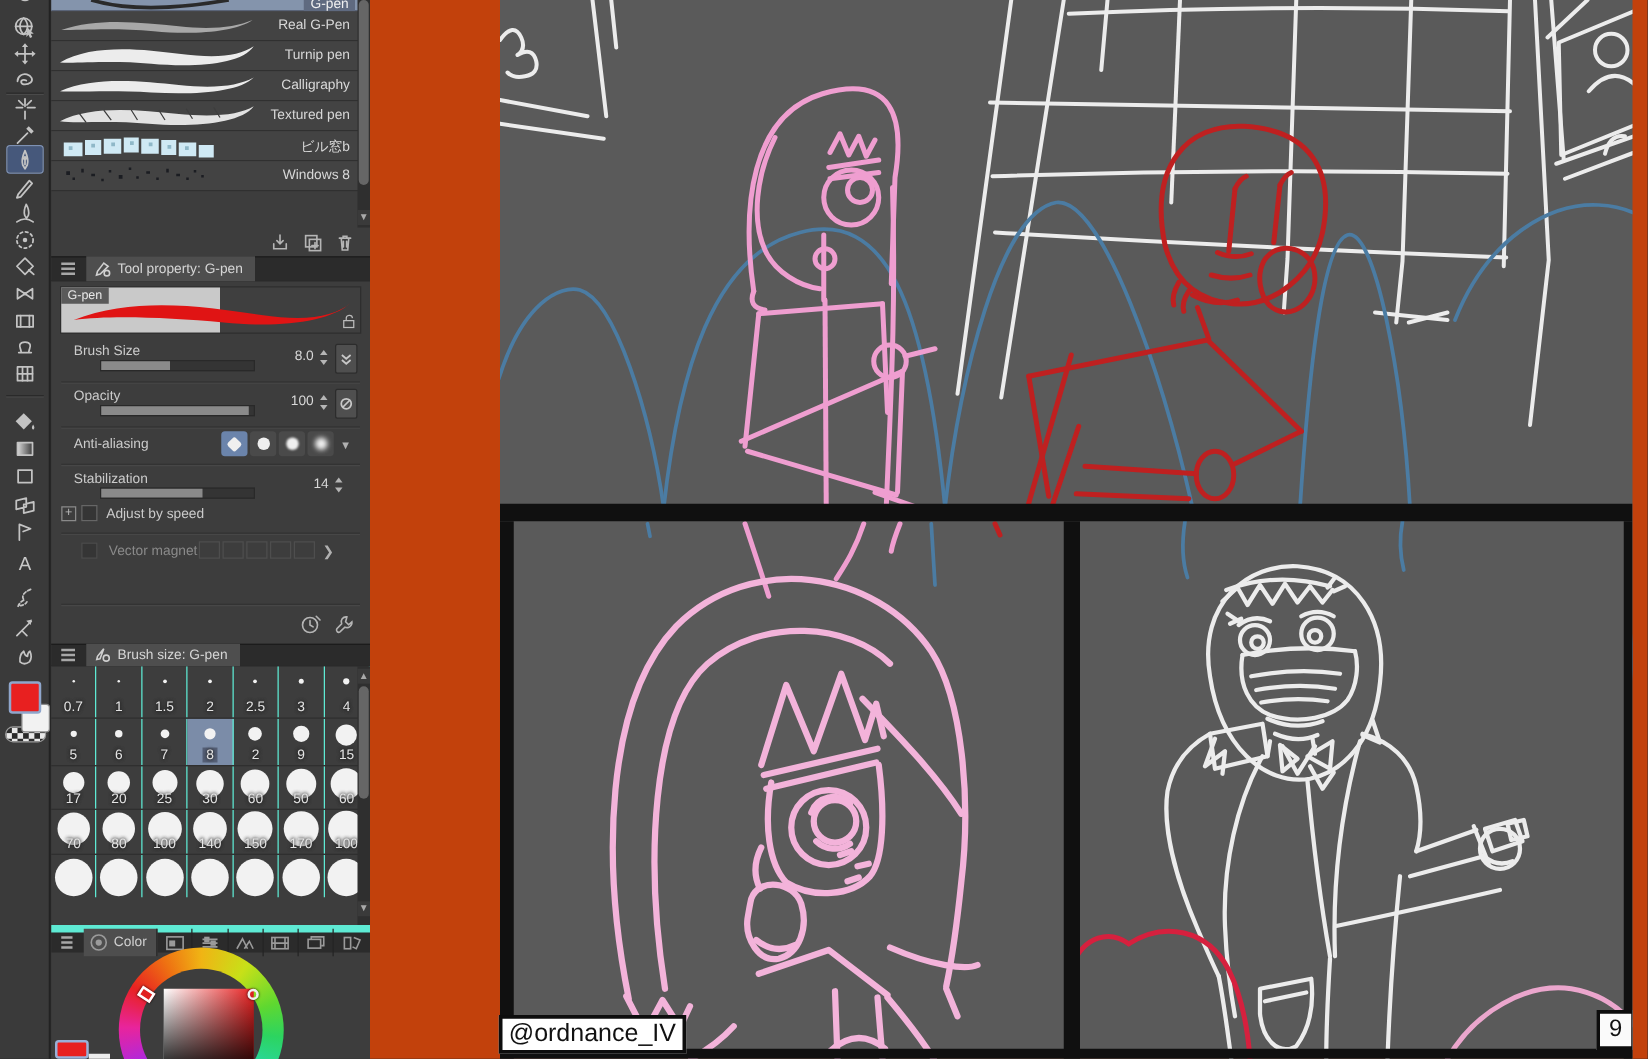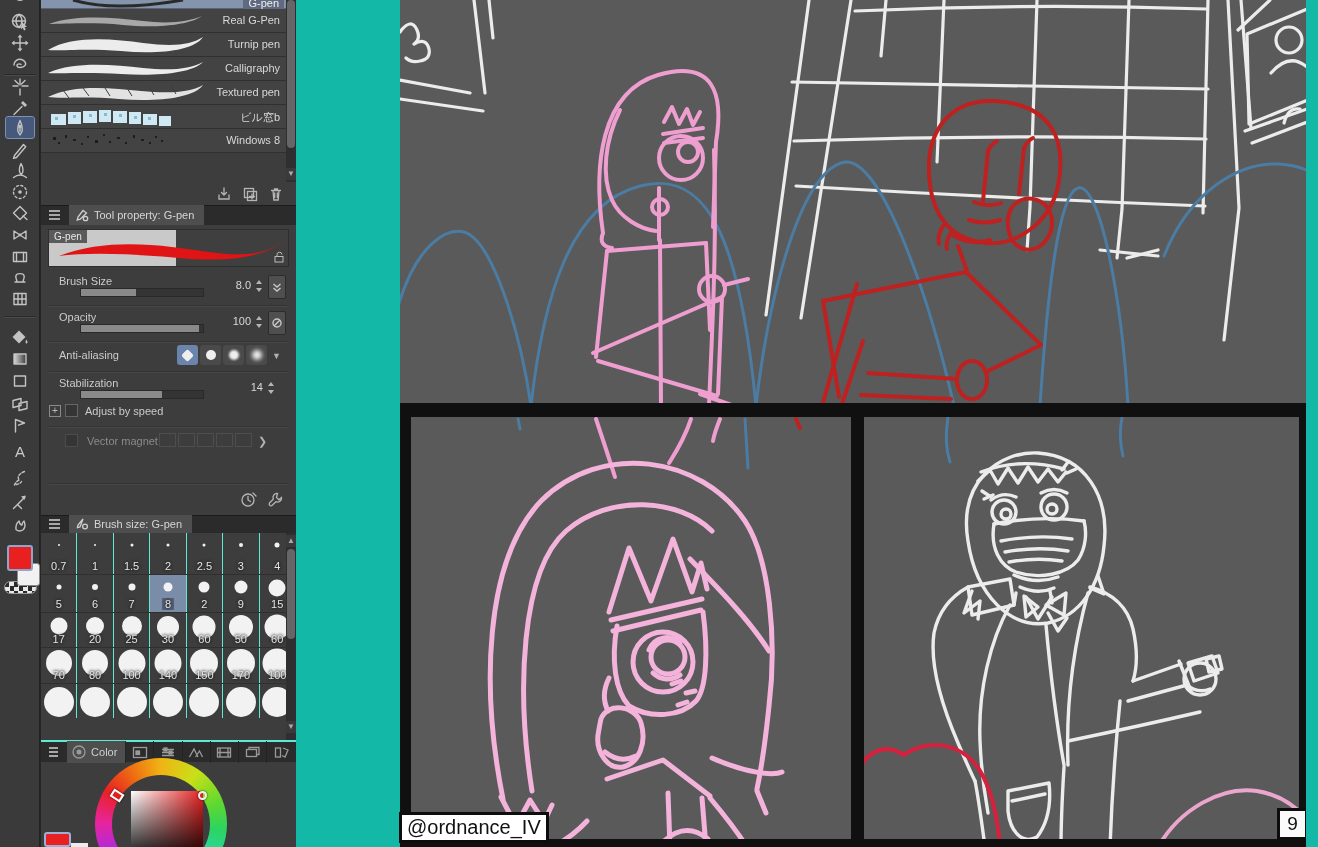--- a/index.html
+++ b/index.html
@@ -58,36 +58,36 @@
   
   #brushsize{position:absolute;left:0;top:515px;width:255px;height:225px;background:#3d3d3d}
   .srow{display:flex;overflow:hidden;border-bottom:1px solid #2f2f2f}
   .cell{position:relative;flex:1;border-right:1px solid #5eead4}
   .cell.sel{background:#7b8ca8}
   .dot{position:absolute;left:50%;transform:translate(-50%,-50%);background:#f2f2f2;border-radius:50%}
   .cell .num{position:absolute;bottom:2px;width:100%;text-align:center;font-size:11px;color:#e4e4e4;text-shadow:0 0 3px #222,0 0 3px #222}
   .cell.sel .num span{background:#566077;padding:0 3px}
   
   #colorpanel{position:absolute;left:0;top:740px;width:255px;height:107px;background:#3d3d3d}
-  .ctabs{height:22px;background:#2b2b2b;display:flex;align-items:center;border-top:2px solid #5eead4}
+  .ctabs{height:22px;background:#2b2b2b;display:flex;align-items:center;border-top:6px solid #5eead4}
   .ctab{height:22px;display:flex;align-items:center;justify-content:center;border-right:1px solid #242424}
   .ctab svg{stroke:#9a9a9a;fill:none;stroke-width:1.3}
   .ctab.on{background:#4e4e4e;padding:0 4px}
   .ctab-label{font-size:11px;color:#d0d0d0;width:30px;overflow:hidden;white-space:nowrap;margin-left:4px}
   #ring{position:absolute;left:54px;top:18px;width:132px;height:132px;border-radius:50%;
     background:conic-gradient(from 0deg,#f0b414,#c8e018 35deg,#5fd830 70deg,#2cd460 95deg,#28d8a8 125deg,#28d0d0 150deg,#2a8ae0 185deg,#6040e0 215deg,#b428d8 245deg,#e8249c 272deg,#e82222 302deg,#ee7112 332deg,#f0b414 360deg)}
   #ringhole{position:absolute;left:71px;top:35px;width:98px;height:98px;border-radius:50%;background:#3d3d3d}
   #svbox{position:absolute;left:90px;top:51px;width:72px;height:72px;
     background:linear-gradient(to bottom,rgba(0,0,0,0),#000),linear-gradient(to right,#fff,#e82222)}
   #huemark{position:absolute;left:70px;top:51px;width:12px;height:9px;border:2px solid #fff;background:#e02020;transform:rotate(33deg);box-shadow:0 0 2px #000}
   #svmark{position:absolute;left:157px;top:51px;width:9px;height:9px;border:2px solid #f0f0f0;border-radius:50%;box-shadow:0 0 2px #000}
   #fgchip{position:absolute;left:3px;top:92px;width:27px;height:15px;background:#e82020;border:2px solid #9ab0d8;border-radius:3px}
   #fgchip2{position:absolute;left:30px;top:103px;width:17px;height:4px;background:#ececec}
   
-  #canvasarea{position:absolute;left:296px;top:0;width:1022px;height:847px;background:#14b8a6}
+  #canvasarea{position:absolute;left:296px;top:0;width:1022px;height:847px;background:#c2410c}
   #page{position:absolute;left:104px;top:0;width:906px;height:847px;background:#5a5a5a}
   #credit{position:absolute;left:-1px;top:812px;height:31px;background:#fff;border:3px solid #0d0d0d;color:#111;font-size:20px;line-height:25px;padding:0 5px;z-index:3}
   #pagenum{position:absolute;right:0;top:808px;width:29px;height:32px;background:#fafafa;border:3px solid #0d0d0d;border-right-width:1px;color:#111;font-size:19px;display:flex;align-items:center;justify-content:center;z-index:3}
 </style>
 </head>
 <body>
 
 <div id="toolcol">
   <div class="tool" style="top:-10px">
       <svg width="20" height="20">

